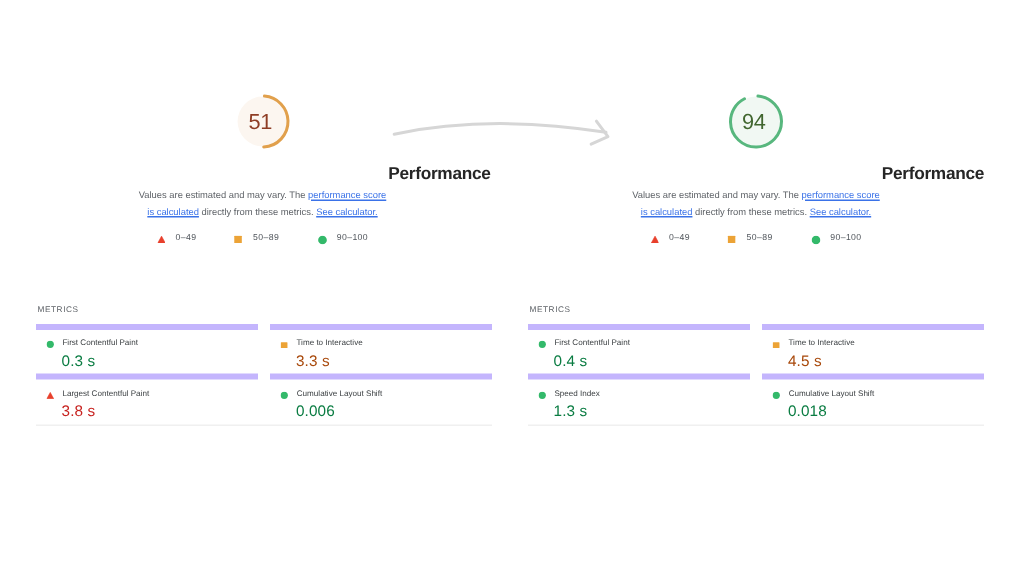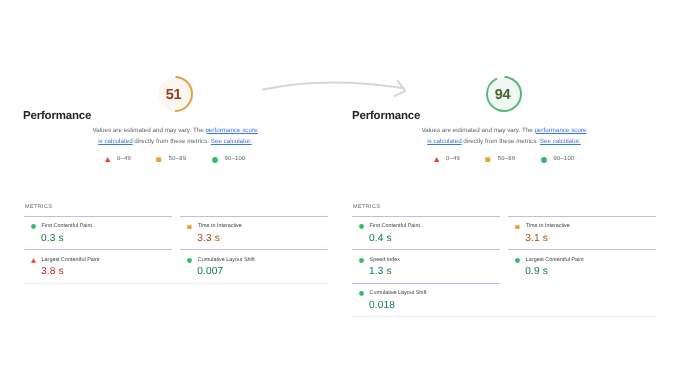--- a/index.html
+++ b/index.html
@@ -7,27 +7,27 @@
   body{width:680px;height:383px;font-family:"Liberation Sans",sans-serif;overflow:hidden;
        -webkit-font-smoothing:antialiased;text-rendering:geometricPrecision;}
   .stage{position:relative;width:680px;height:383px;background:#fff;will-change:transform;}
   .stage *{-webkit-font-smoothing:antialiased;}
 
   
   .panel{position:absolute;top:0;width:304px;height:190px;}
   .panel.left{left:23px;}
   .panel.right{left:352px;}
 
-  .gauge{position:absolute;left:50%;top:74px;width:40px;height:40px;margin-left:-20px;font-weight:bold;}
+  .gauge{position:absolute;left:50%;top:61px;width:40px;height:40px;margin-left:-20px;}
   .gauge svg{position:absolute;left:0;top:0;display:block;}
   .gauge .num{position:absolute;left:-1.5px;top:1px;width:40px;height:40px;
               display:flex;align-items:center;justify-content:center;
               font-size:14.5px;line-height:1;letter-spacing:-0.3px;}
 
-  .score-title{position:absolute;left:0;right:0;top:109.5px;text-align:left;
+  .score-title{position:absolute;left:0;right:0;top:109.5px;text-align:right;
                font-size:11.5px;font-weight:700;color:#262626;letter-spacing:-.2px;}
 
   .desc{position:absolute;left:50%;margin-left:-84px;width:168px;top:124.5px;
         text-align:center;font-size:6.25px;line-height:11.3px;color:#5f6368;}
   .desc a{color:#3a72e8;text-decoration:underline;text-underline-offset:0.5px;text-decoration-thickness:0.5px;}
 
   .legend{position:absolute;left:0;right:0;top:153.5px;height:12px;
           display:flex;justify-content:center;align-items:center;}
   .legend-item{display:flex;align-items:center;font-size:5.8px;letter-spacing:0.25px;color:#51565c;
                line-height:1;white-space:nowrap;}
@@ -37,21 +37,21 @@
   .mk svg{display:block;}
 
   
   .metrics{position:absolute;top:203.2px;width:304px;}
   .metrics.left{left:24px;}
   .metrics.right{left:352px;}
   .metrics-title{font-size:5.5px;letter-spacing:.38px;color:#5f6368;font-weight:400;
                  padding-left:1px;line-height:6px;position:relative;top:0.8px;}
   .mgrid{margin-top:7.0px;display:grid;grid-template-columns:1fr 1fr;
          column-gap:8.5px;border-bottom:1px solid #f0f0f0;}
-  .mcell{border-top:1px solid #c4b5fd;height:33.3px;box-sizing:border-box;position:relative;}
+  .mcell{border-top:4px solid #c4b5fd;height:33.3px;box-sizing:border-box;position:relative;}
   .mhead{position:absolute;left:0;top:7.1px;display:flex;align-items:center;line-height:1;}
   .mhead .mk{margin-left:7px;flex:0 0 auto;}
   .mname{margin-left:5.6px;font-size:5.4px;color:#3c4043;line-height:1;}
   .mval{position:absolute;left:17px;top:16.8px;font-size:10.2px;line-height:1;letter-spacing:.1px;}
 
   
   .arrow{position:absolute;left:255px;top:59px;}
 </style>
 </head>
 <body>
@@ -133,21 +133,21 @@
           </div>
           <div class="mcell">
             <div class="mhead">
               <span class="mk sm" style="color: rgb(51, 185, 106);">
                 <svg width="5" height="5" viewBox="0 0 12 12">
                   <circle cx="6" cy="6" r="5.8" fill="currentColor"></circle>
                 </svg>
               </span>
               <span class="mname">Cumulative Layout Shift</span>
             </div>
-            <div class="mval" style="color: rgb(10, 124, 66);">0.007</div>
+            <div class="mval" style="color: rgb(10, 124, 66);">0.006</div>
           </div>
         </div>
       </div>
       <div class="panel right">
         <div class="gauge">
           <svg width="40" height="40" viewBox="0 0 40 40">
             <circle cx="20" cy="20" r="16.6" fill="#f1f8f3"></circle>
             <circle cx="20" cy="20" r="17" fill="none" stroke="#58b77e" stroke-width="2" stroke-linecap="round" stroke-dasharray="96.81 106.81" stroke-dashoffset="-1.8" transform="rotate(-91.5 20 20)"></circle>
           </svg>
           <div class="num" style="color:#41662f">94</div>
@@ -197,43 +197,32 @@
           </div>
           <div class="mcell">
             <div class="mhead">
               <span class="mk sm" style="color: rgb(236, 163, 54);">
                 <svg width="4.8" height="4.8" viewBox="0 0 12 12">
                   <rect x="0.4" y="0.4" width="11.2" height="11.2" rx="0.8" fill="currentColor"></rect>
                 </svg>
               </span>
               <span class="mname">Time to Interactive</span>
             </div>
-            <div class="mval" style="color: rgb(168, 72, 10);">3.1 s</div>
+            <div class="mval" style="color: rgb(168, 72, 10);">4.5 s</div>
           </div>
           <div class="mcell">
             <div class="mhead">
               <span class="mk sm" style="color: rgb(51, 185, 106);">
                 <svg width="5" height="5" viewBox="0 0 12 12">
                   <circle cx="6" cy="6" r="5.8" fill="currentColor"></circle>
                 </svg>
               </span>
               <span class="mname">Speed Index</span>
             </div>
             <div class="mval" style="color: rgb(10, 124, 66);">1.3 s</div>
-          </div>
-          <div class="mcell">
-            <div class="mhead">
-              <span class="mk sm" style="color: rgb(51, 185, 106);">
-                <svg width="5" height="5" viewBox="0 0 12 12">
-                  <circle cx="6" cy="6" r="5.8" fill="currentColor"></circle>
-                </svg>
-              </span>
-              <span class="mname">Largest Contentful Paint</span>
-            </div>
-            <div class="mval" style="color: rgb(10, 124, 66);">0.9 s</div>
           </div>
           <div class="mcell">
             <div class="mhead">
               <span class="mk sm" style="color: rgb(51, 185, 106);">
                 <svg width="5" height="5" viewBox="0 0 12 12">
                   <circle cx="6" cy="6" r="5.8" fill="currentColor"></circle>
                 </svg>
               </span>
               <span class="mname">Cumulative Layout Shift</span>
             </div>

